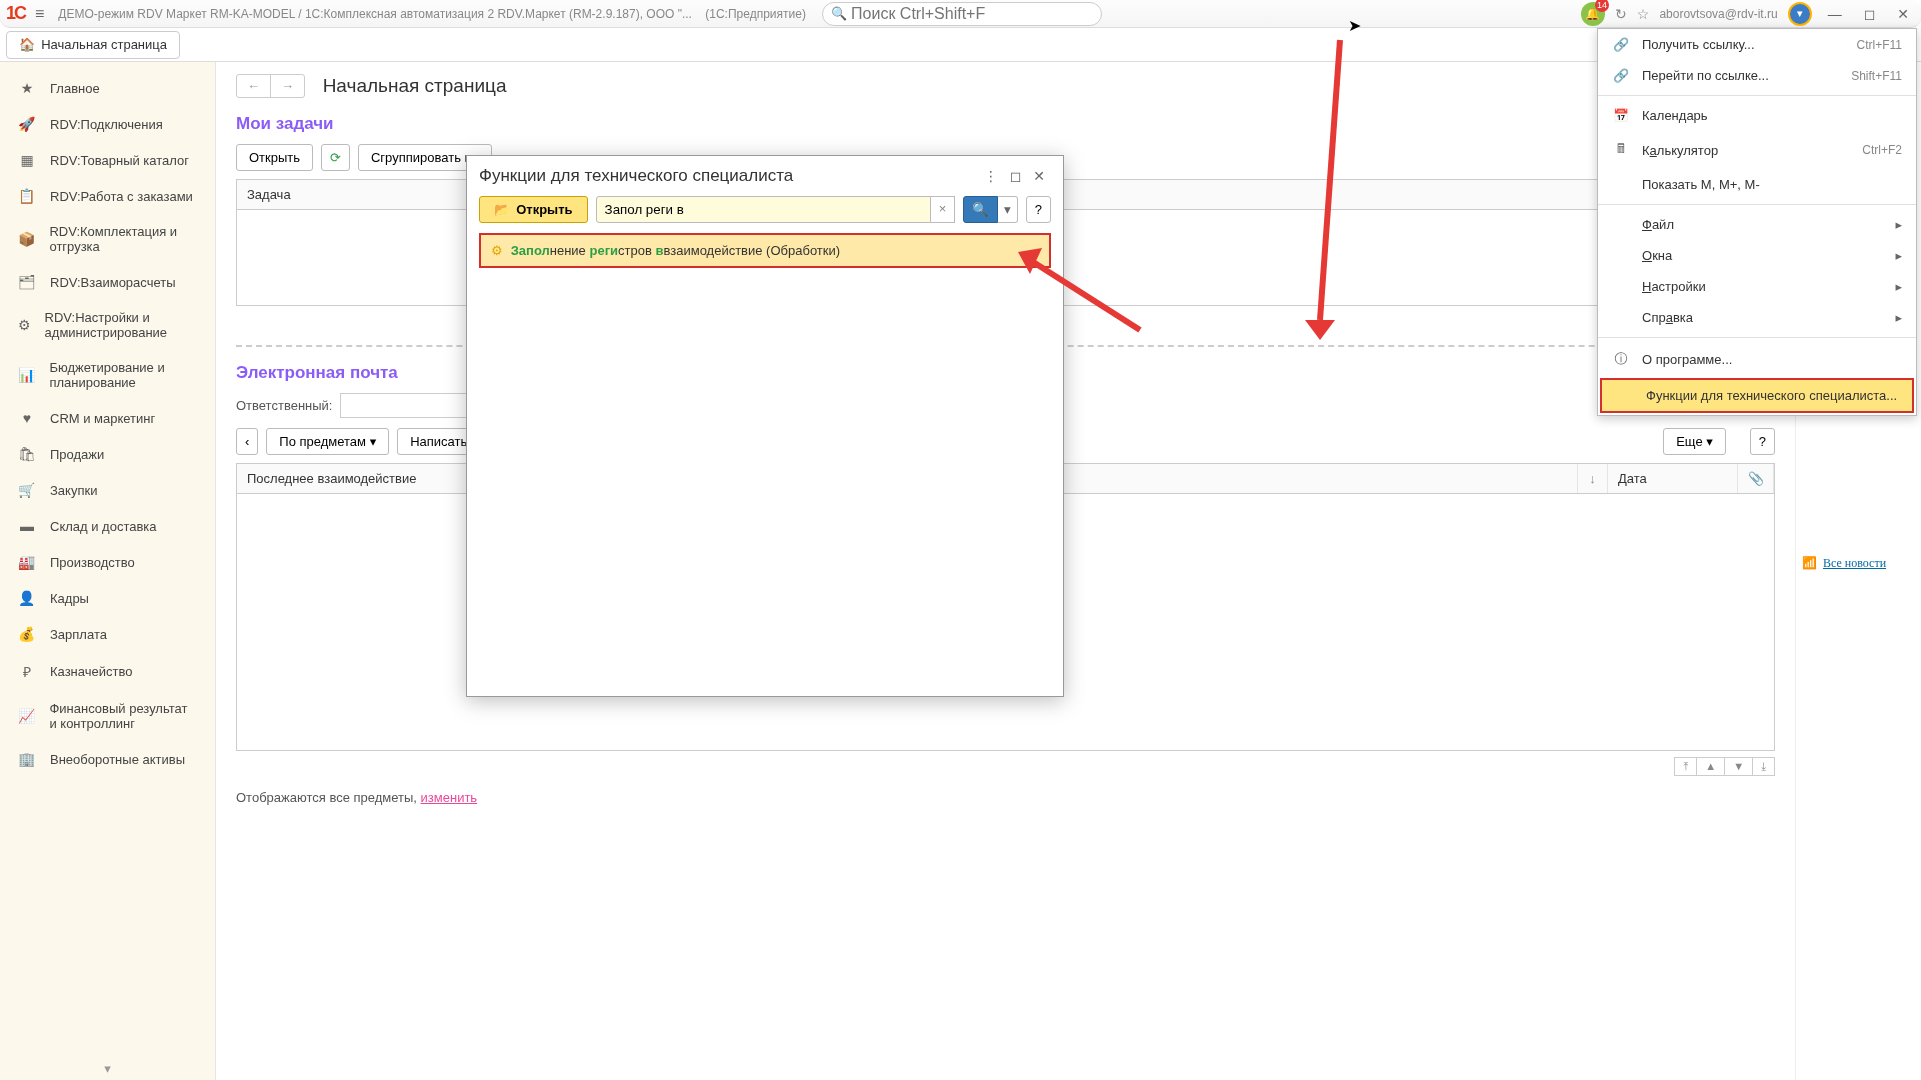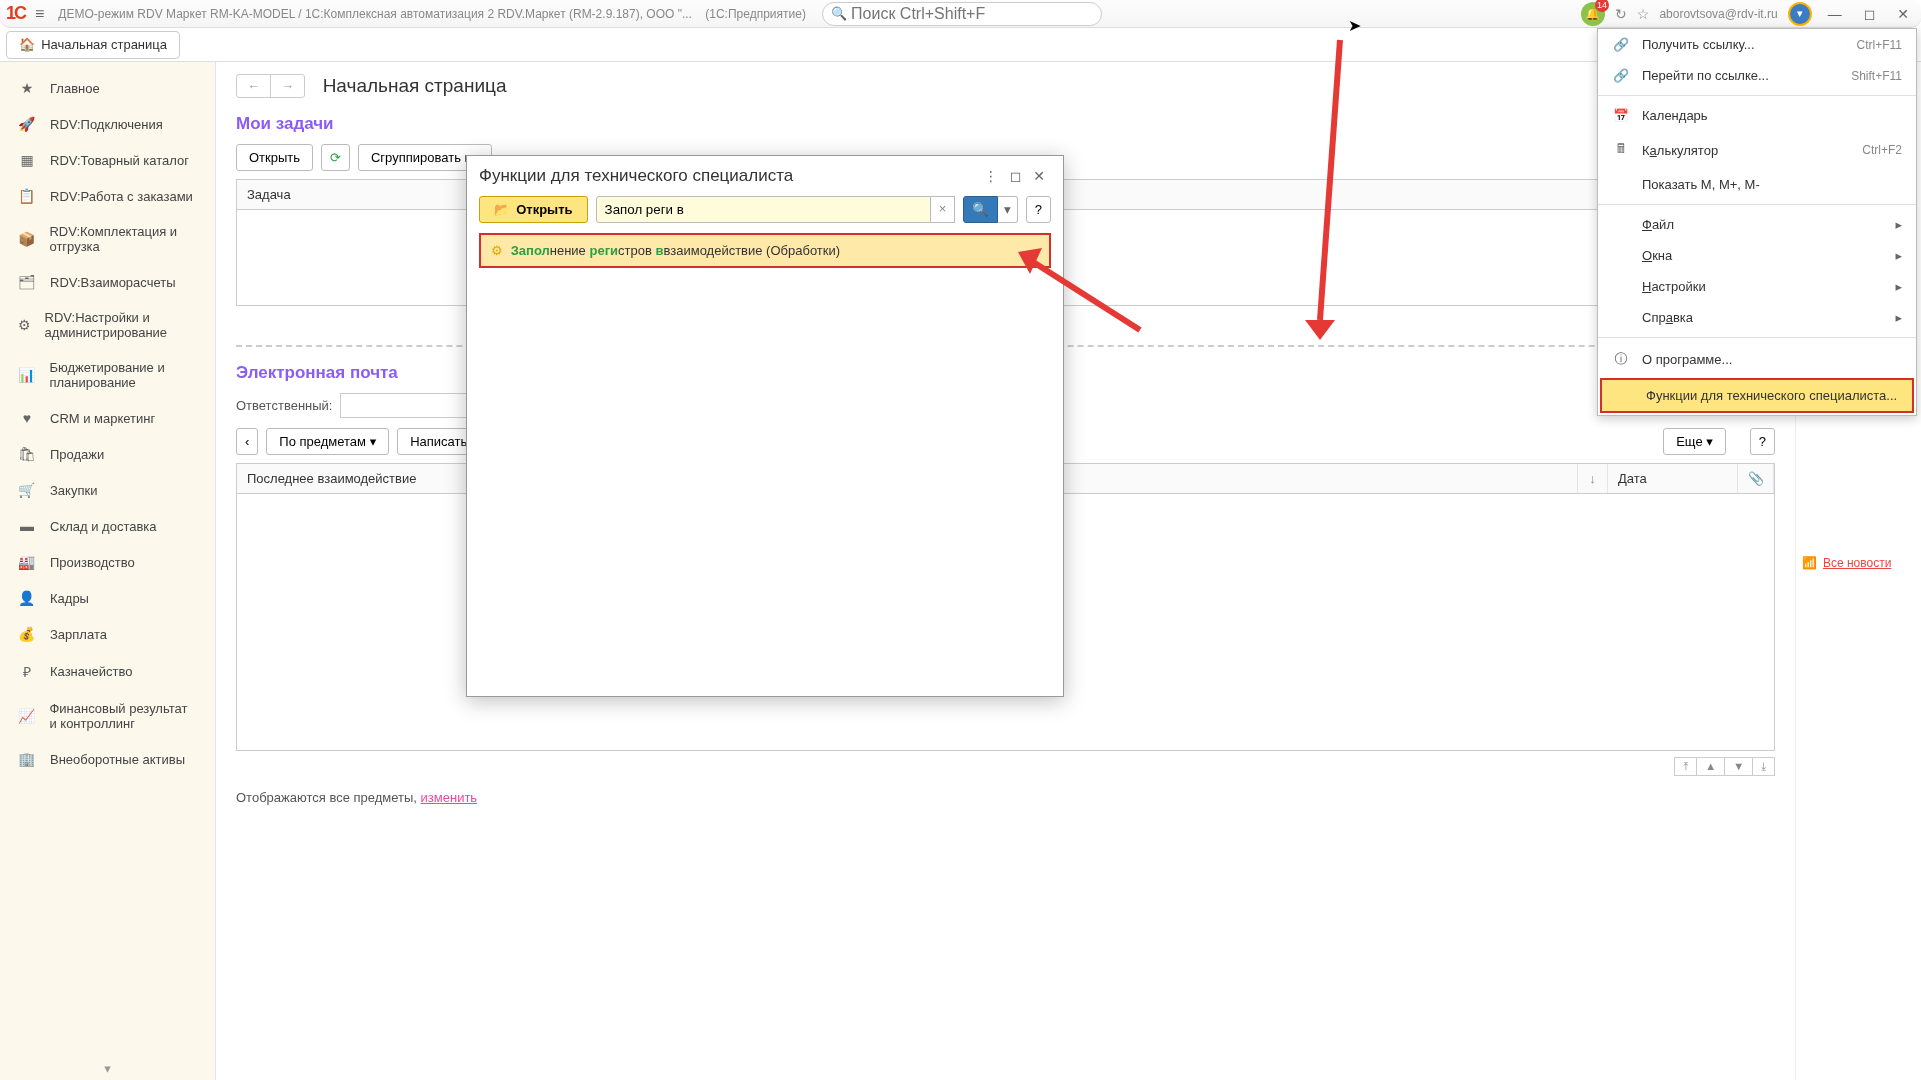--- a/index.html
+++ b/index.html
@@ -70,21 +70,21 @@
 .email-tbody { height: 256px; background: #fff; }
 
 .footer-text { color: #555; font-size: 13px; margin-top: 14px; }
 .footer-text a { color: #ec4899; text-decoration: underline; }
 
 
 .news-title { color: #2e9e46; font-size: 15px; font-weight: bold; margin-bottom: 8px; }
 .news-item a { color: #2060c0; text-decoration: underline; display: block; font-size: 12px; line-height: 1.3; }
 .news-date { color: #888; font-size: 11px; margin: 4px 0 12px; }
 .news-all { display: flex; align-items: center; gap: 6px; margin-top: 260px; }
-.news-all a { color: #ef4444; text-decoration: underline; }
+.news-all a { color: #0369a1; text-decoration: underline; font-family: Liberation Serif, serif; }
 .rss-icn { color: #f57c00; }
 
 
 .dropdown { position: absolute; top: 28px; right: 4px; width: 320px; background: #fff; border: 1px solid #bbb; box-shadow: 0 3px 10px rgba(0,0,0,.2); z-index: 30; }
 .dd-item { display: flex; align-items: center; padding: 8px 14px; gap: 12px; cursor: pointer; font-size: 13px; color: #333; }
 .dd-item .dd-icn { width: 18px; text-align: center; color: #666; }
 .dd-item .dd-sc { margin-left: auto; color: #888; font-size: 12px; }
 .dd-item .dd-arrow { margin-left: auto; color: #666; }
 .dd-sep { height: 1px; background: #e0e0e0; margin: 4px 0; }
 .dd-item.highlighted { background: #ffe57f; border: 2px solid #d32f2f; margin: 2px; }

